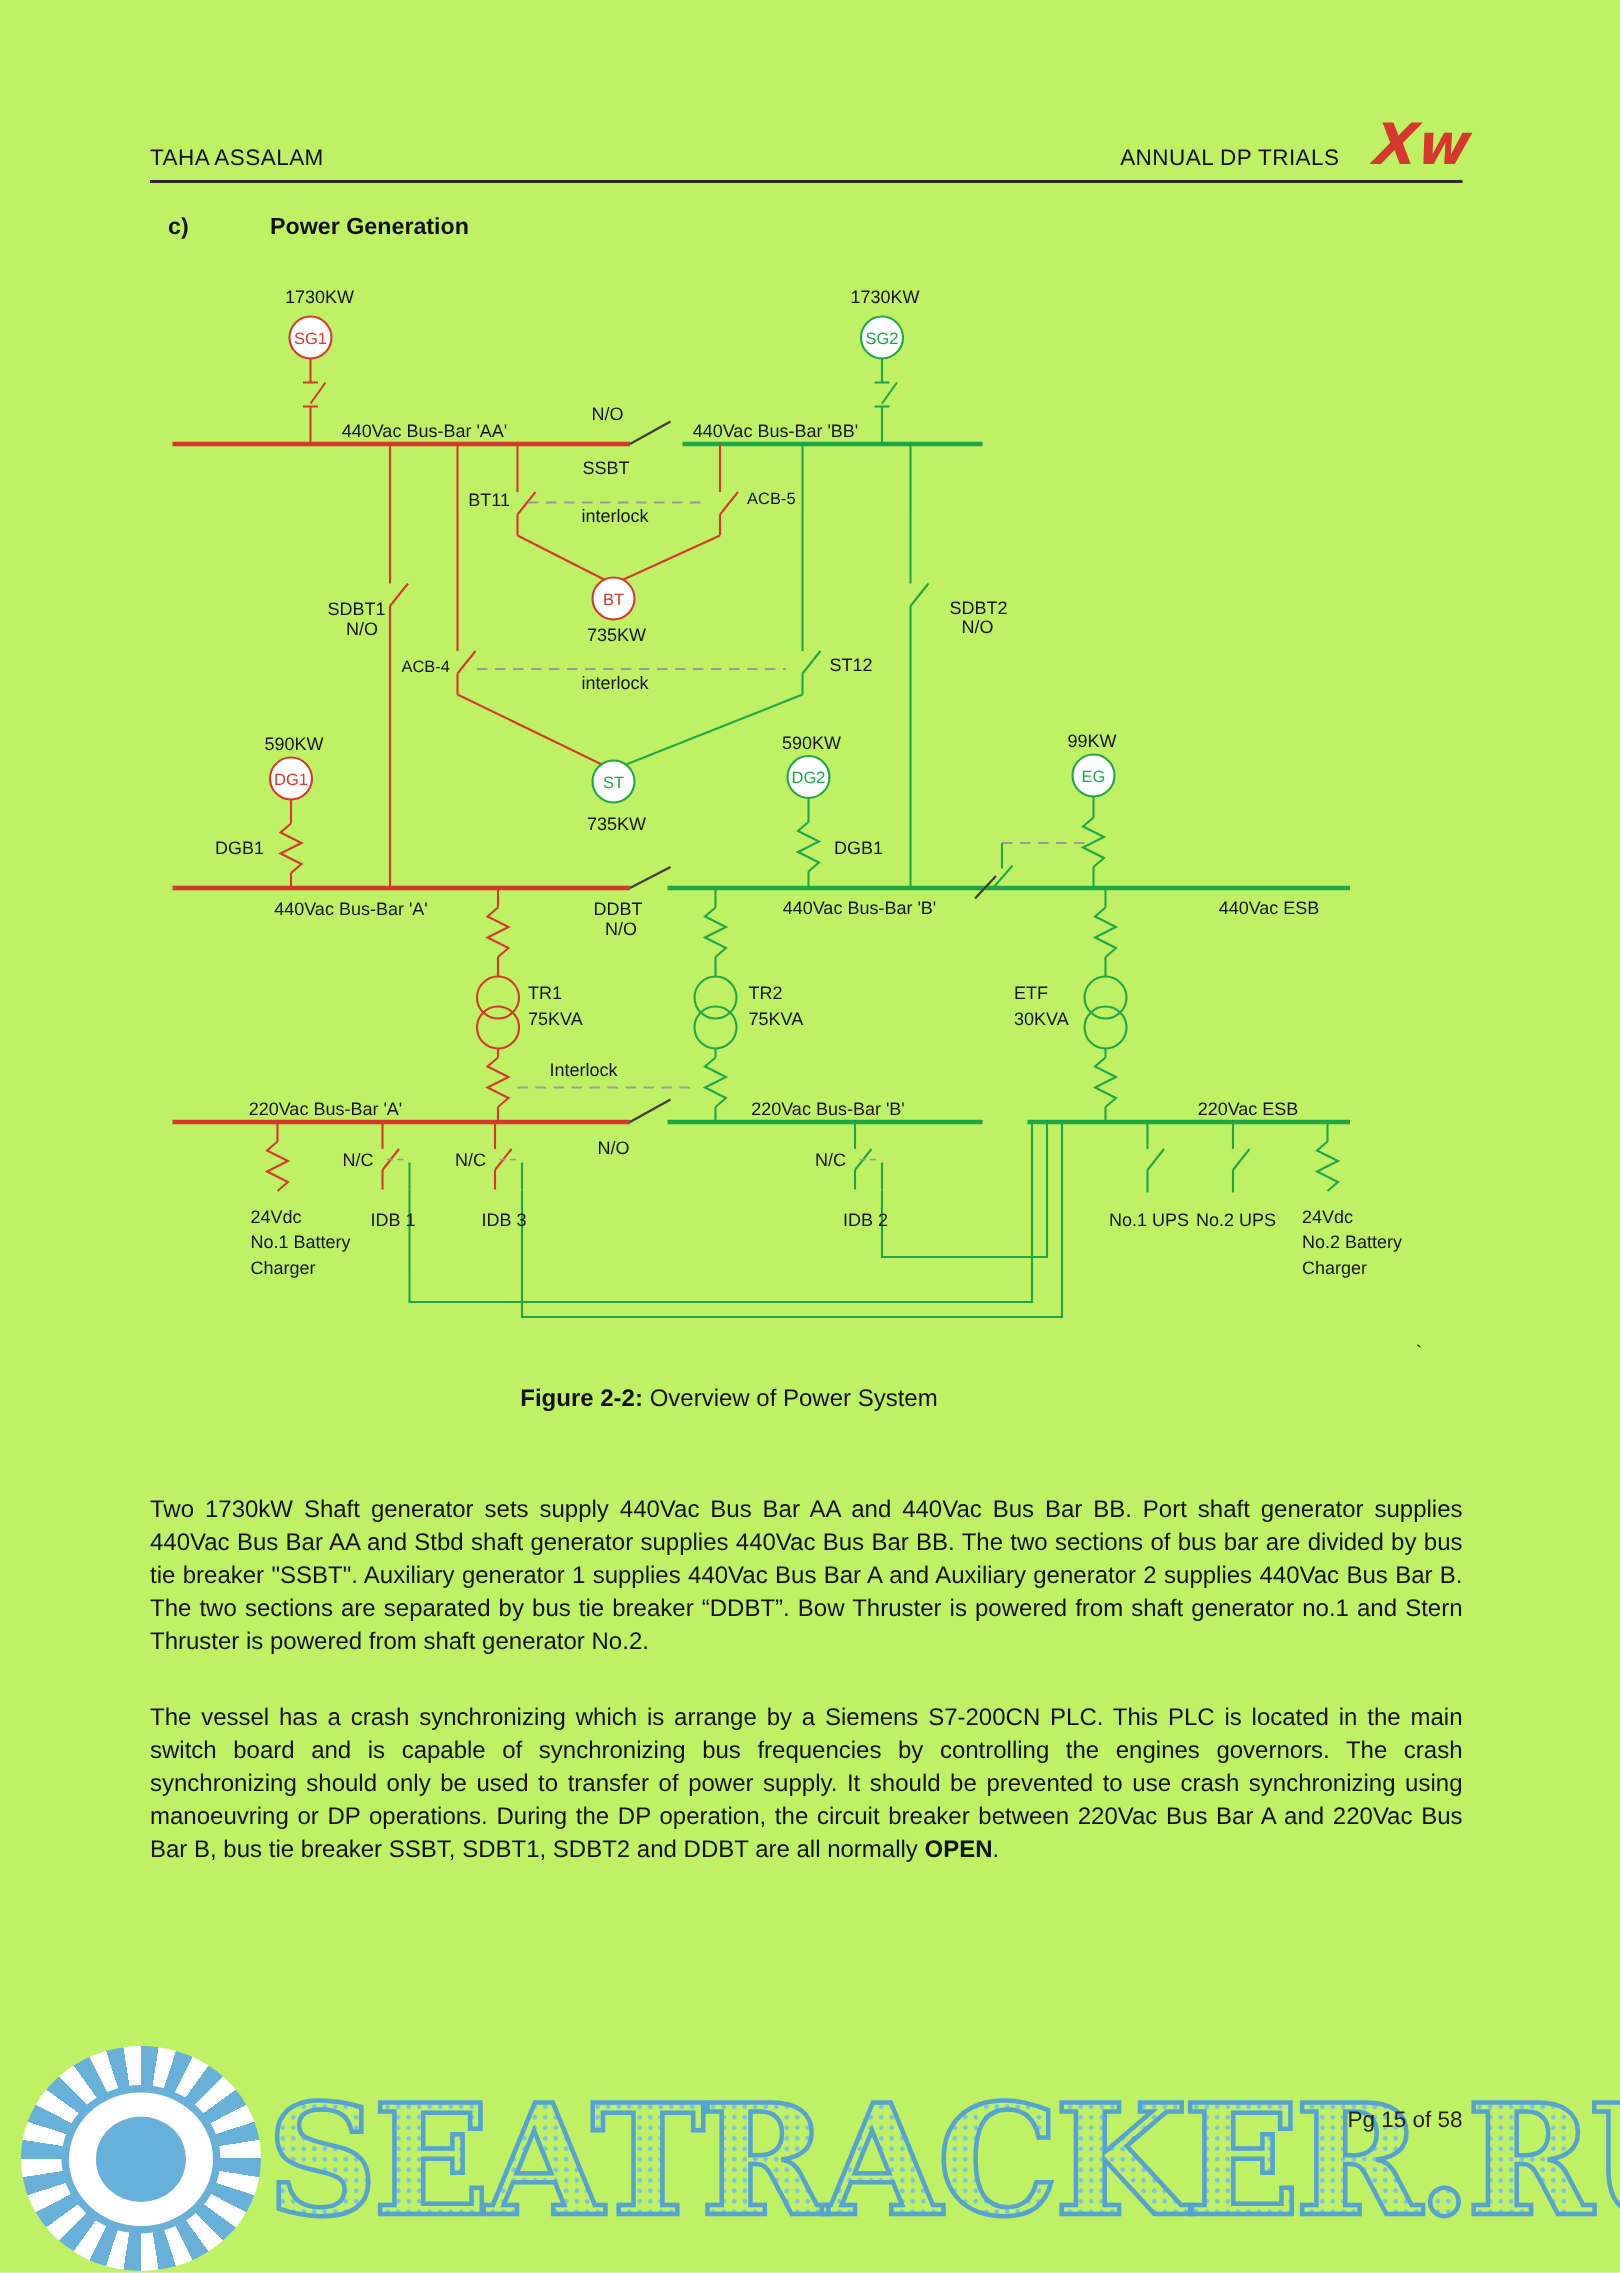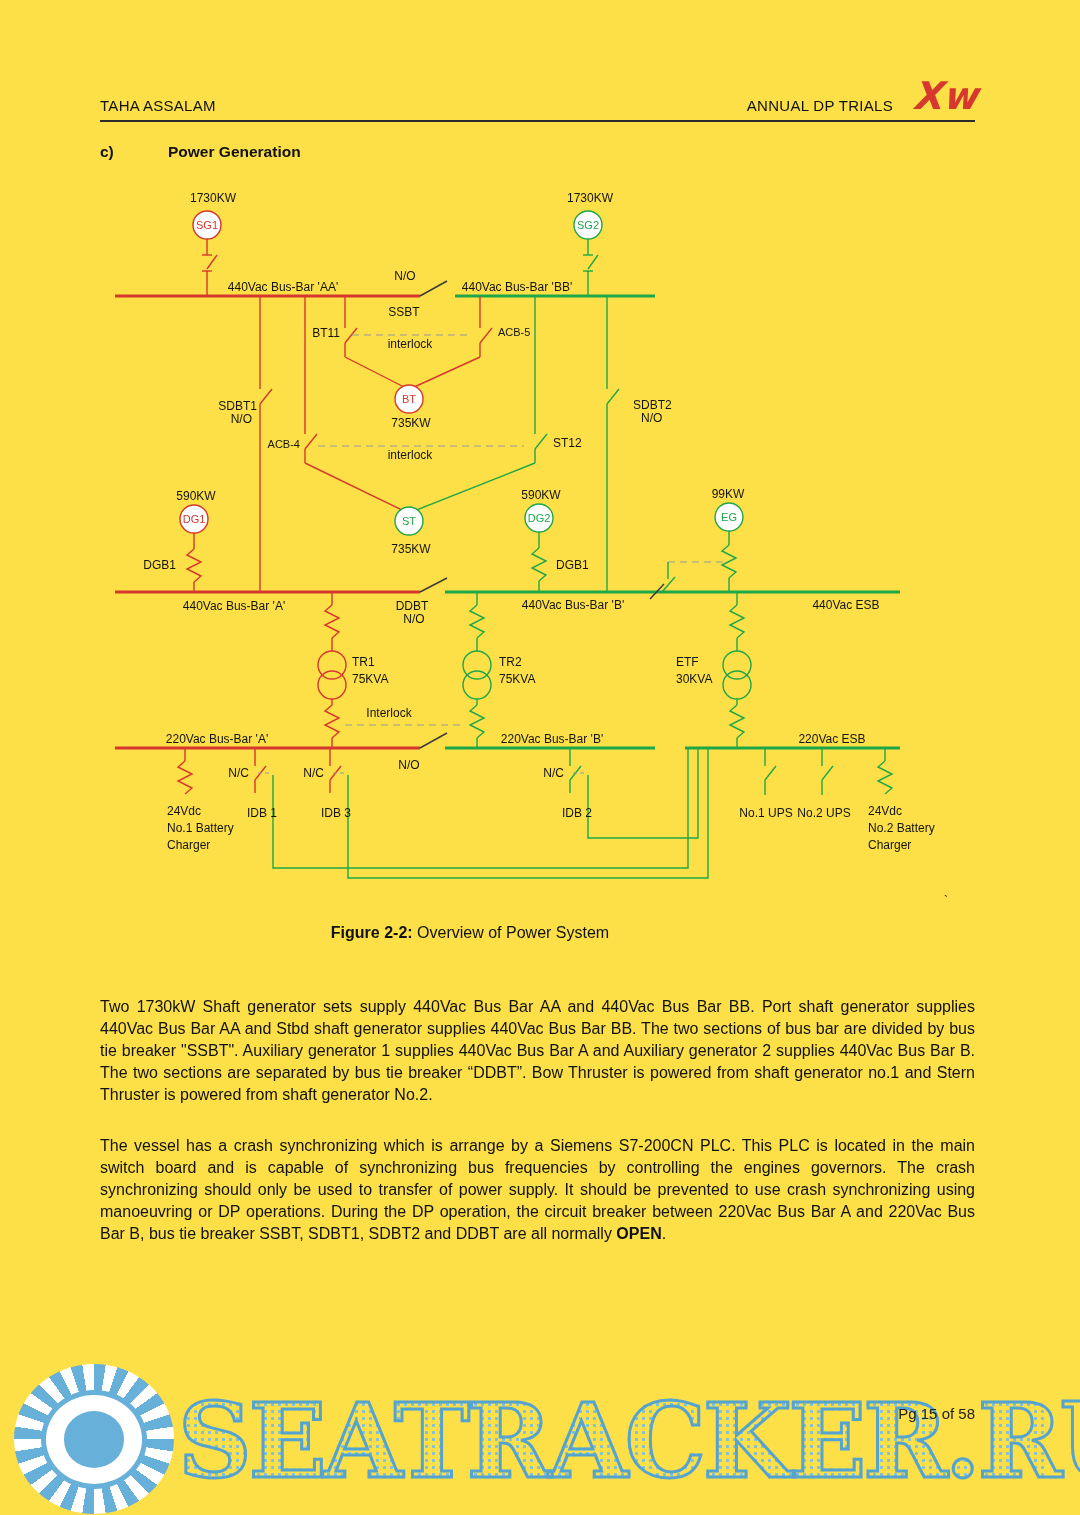--- a/index.html
+++ b/index.html
@@ -1,28 +1,28 @@
 <!DOCTYPE html>
 <html><head>
 <meta charset="utf-8">
 <style>
   html,body{margin:0;padding:0;background:#e8e8e8;}
-  .page{position:relative;width:1080px;height:1515px;background:#fde047;margin:0 auto;
+  .page{position:relative;width:1080px;height:1515px;background:#bef264;margin:0 auto;
         font-family:"Liberation Sans","DejaVu Sans",sans-serif;color:#111;overflow:hidden;}
 
   
   .hdr-left{position:absolute;left:100px;top:97px;font-size:15px;letter-spacing:.3px;}
   .hdr-right{position:absolute;right:187px;top:97px;font-size:15px;letter-spacing:.3px;text-align:right;}
   .hdr-rule{position:absolute;left:100px;top:120px;width:875px;height:2px;background:#2b2b2b;}
   .logo{position:absolute;left:916px;top:74px;width:64px;height:48px;color:#d6372e;
         font-family:"DejaVu Sans",sans-serif;font-weight:bold;font-style:italic;
         font-size:38px;line-height:44px;transform:skewX(-6deg);}
 
   
-  .section{position:absolute;left:100px;top:143px;font-size:15.5px;font-weight:bold;}
+  .section{position:absolute;left:112px;top:143px;font-size:15.5px;font-weight:bold;}
   .section .tab{display:inline-block;width:68px;}
 
   
   .diagram{position:absolute;left:0;top:185px;}
   .t{font-family:"Liberation Sans","DejaVu Sans",sans-serif;font-size:12px;fill:#141414;}
   .tm{text-anchor:middle}.te{text-anchor:end}
   .t11{font-size:11px}
   .tr{fill:#d6372e;font-size:11px;text-anchor:middle;font-family:"Liberation Sans",sans-serif;}
   .tg{fill:#1fa648;font-size:11px;text-anchor:middle;font-family:"Liberation Sans",sans-serif;}
   .br{stroke:#d6372e;stroke-width:1.4;fill:none}
@@ -30,21 +30,21 @@
   .bk{stroke:#3c3c3c;stroke-width:1.5;fill:none}
   .busr{stroke:#d6372e;stroke-width:3}
   .busg{stroke:#1fa648;stroke-width:3}
   .dsh{stroke:#999;stroke-width:1.2;stroke-dasharray:7 5;fill:none}
   .dsh2{stroke:#999;stroke-width:1;stroke-dasharray:4 3}
   .cr{stroke:#d6372e;stroke-width:1.4;fill:#fff}
   .cg{stroke:#1fa648;stroke-width:1.4;fill:#fff}
   .ct{fill:none}
 
   
-  .caption{position:absolute;left:2px;top:924px;width:936px;text-align:center;font-size:16px;}
+  .caption{position:absolute;left:18px;top:924px;width:936px;text-align:center;font-size:16px;}
   .caption b{font-weight:bold;}
 
   
   .bodytext{position:absolute;left:100px;top:996px;width:875px;font-size:16px;line-height:22px;
             text-align:justify;}
   .bodytext p{margin:0;}
   .bodytext p + p{margin-top:29px;}
 
   
   .page-num{position:absolute;right:105px;top:1405px;font-size:15px;color:#222;z-index:6;}

